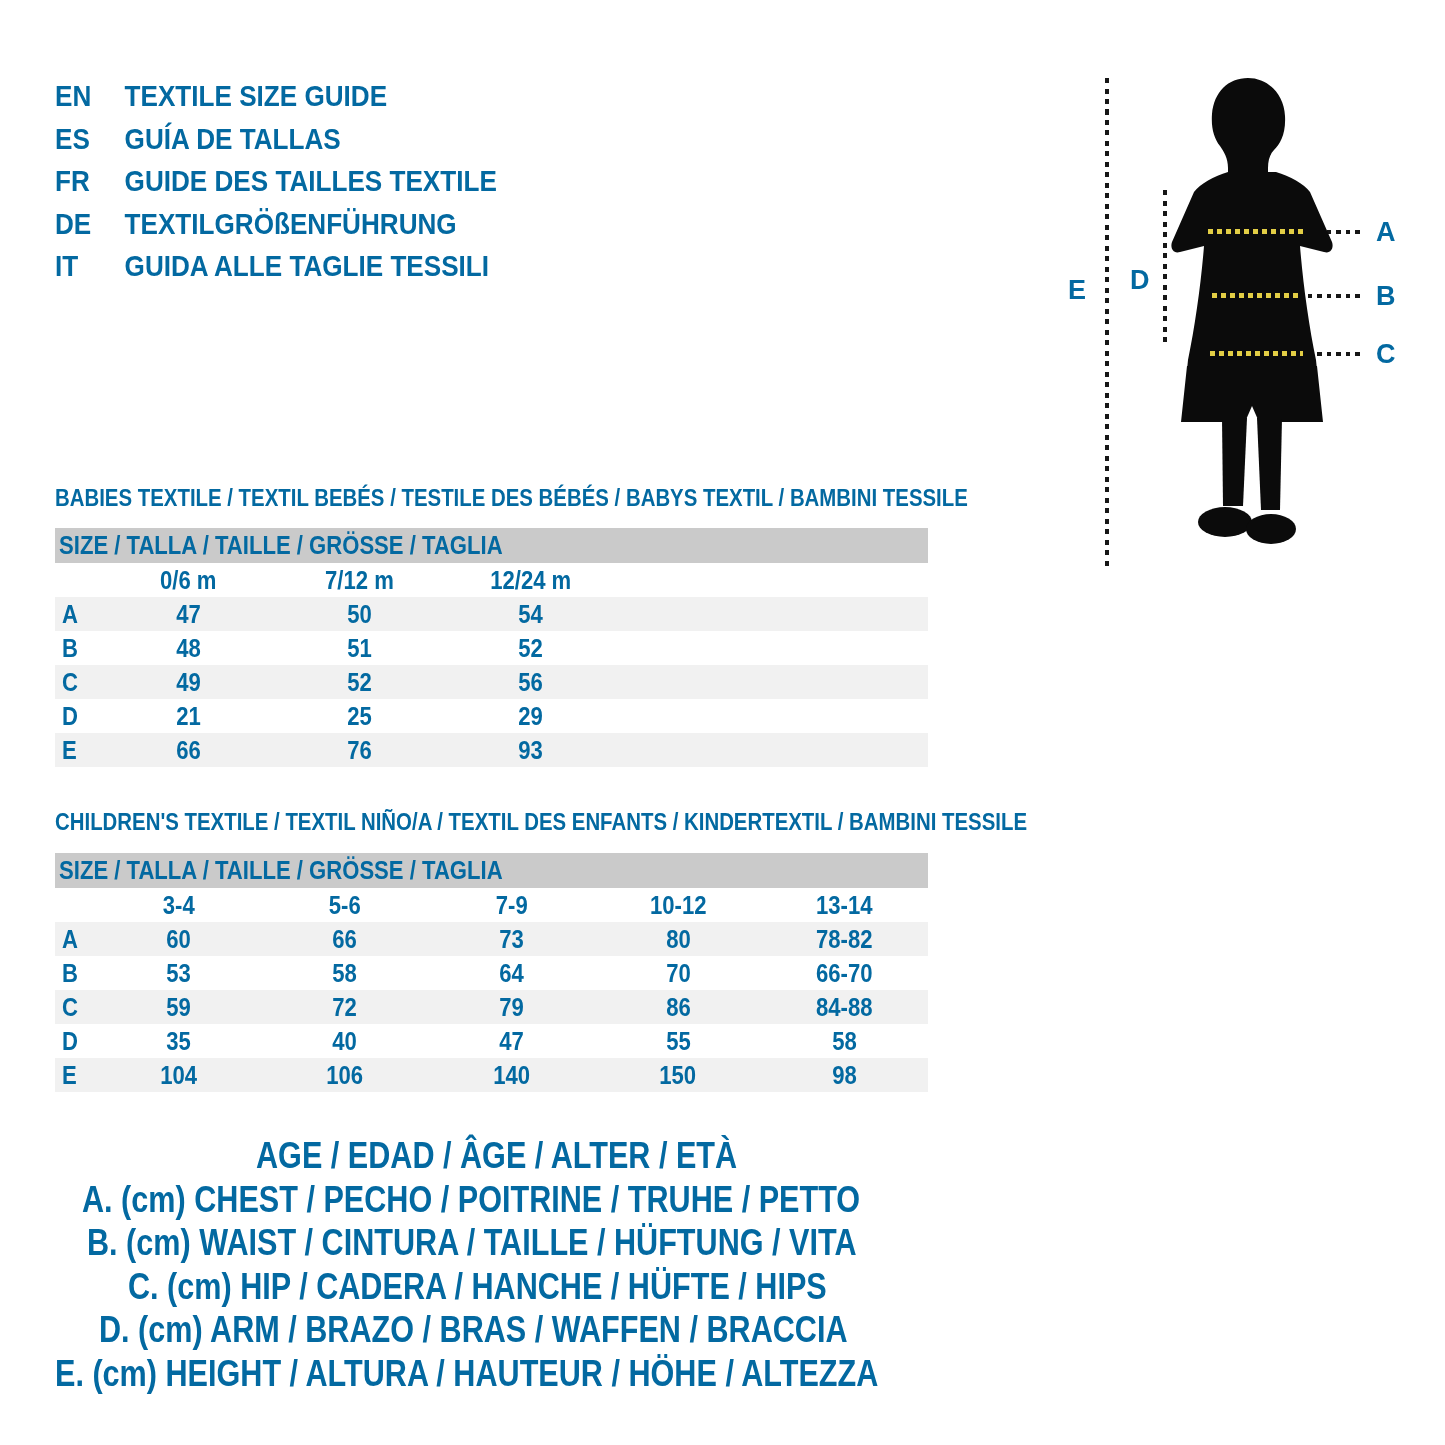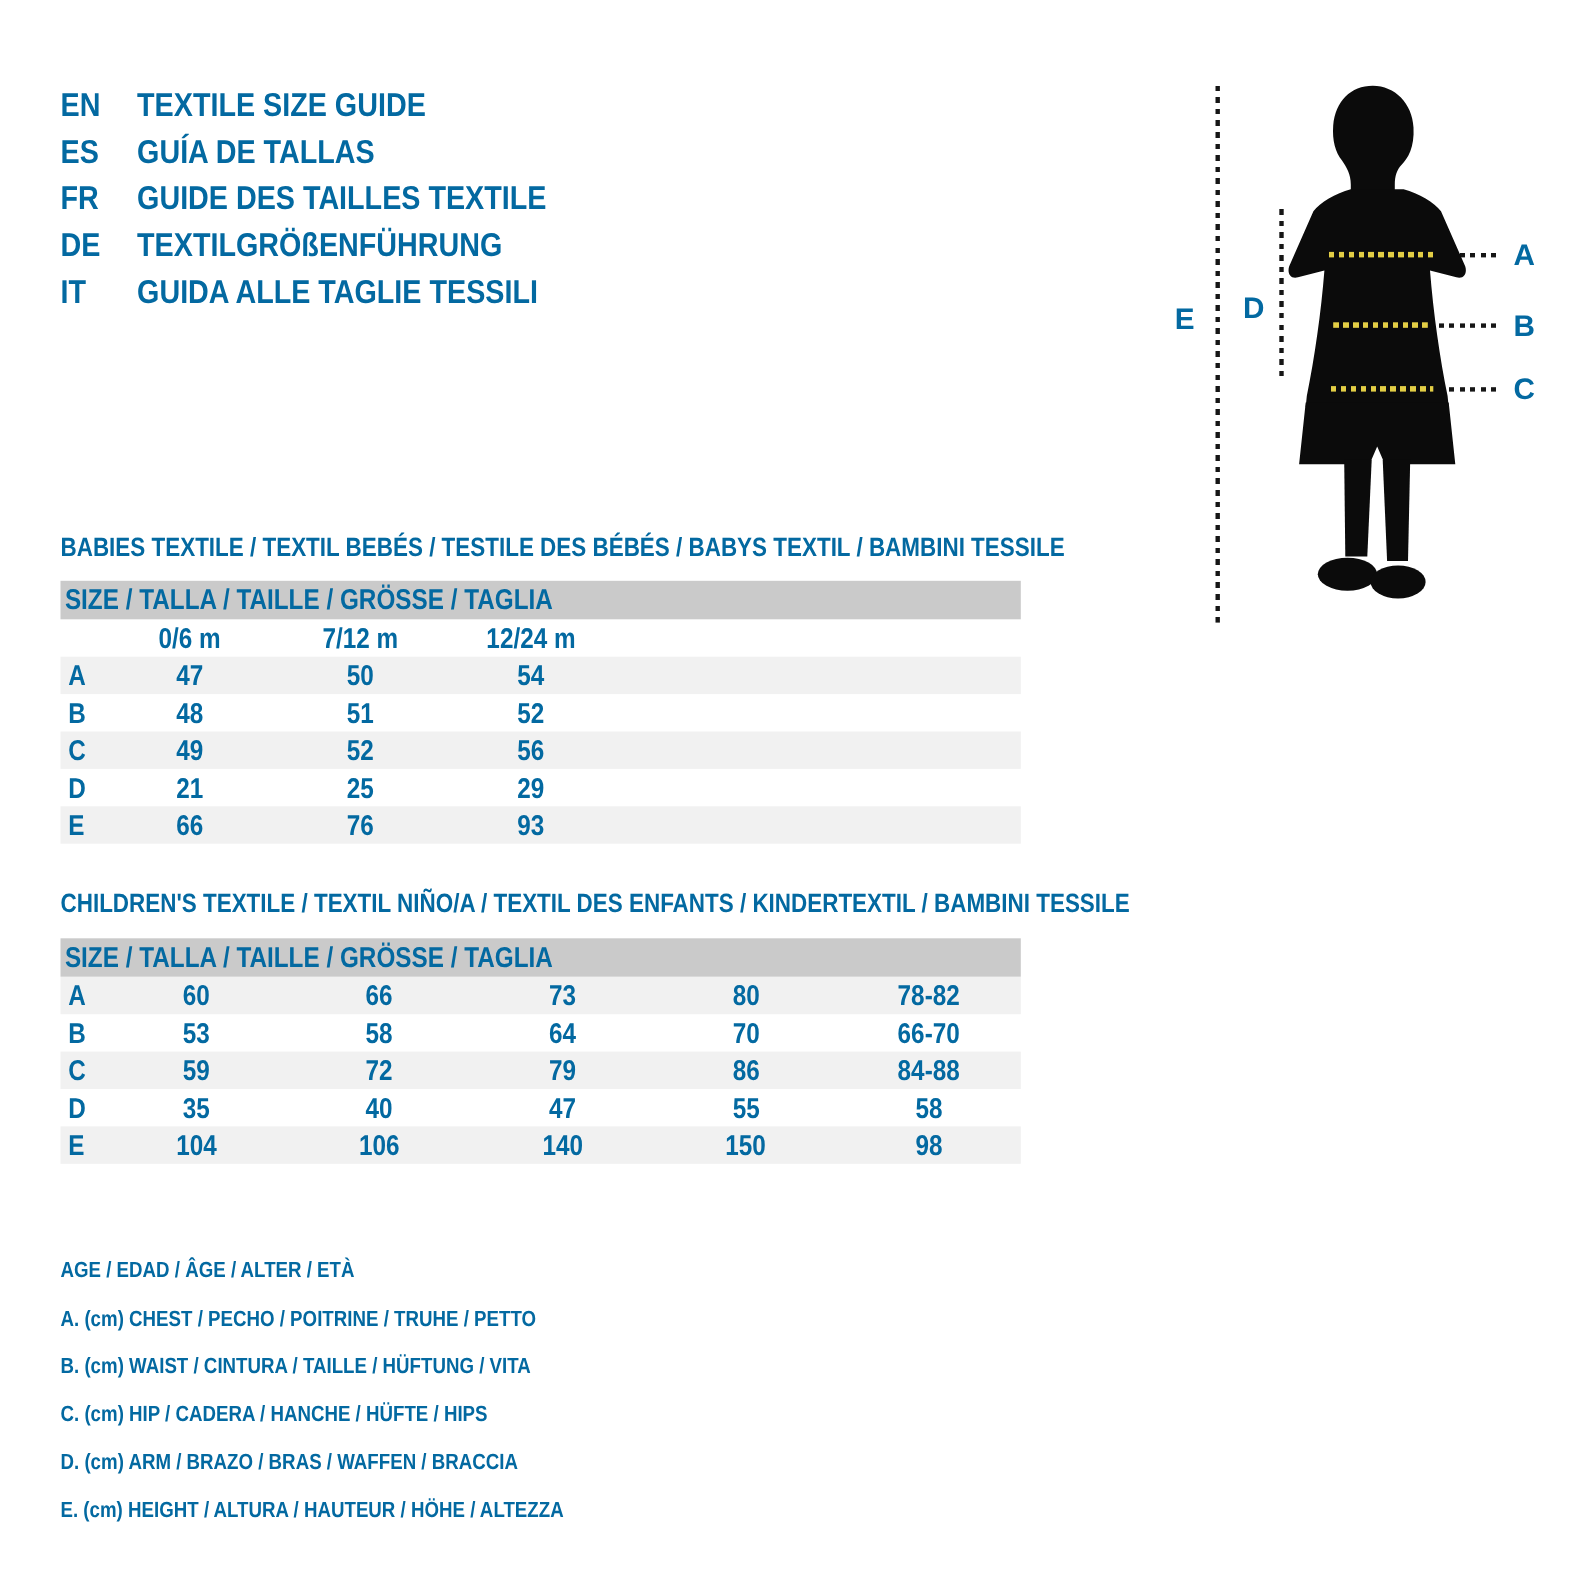--- a/index.html
+++ b/index.html
@@ -28,30 +28,30 @@
   .dim-label{position:absolute;font-size:27px;line-height:30px;}
   .fig-svg{position:absolute;left:1170px;top:76px;width:164px;height:482px;z-index:2;}
 
   
   .section-title{position:absolute;left:55px;font-size:24px;line-height:28px;white-space:nowrap;}
 
   
   .size-table{position:absolute;left:55px;width:873px;}
   .table-bar{height:35px;line-height:35px;background:#cacaca;padding-left:4px;font-size:26px;}
   .grid-row{display:grid;height:34px;line-height:34px;font-size:26px;align-items:center;}
-  .g3{grid-template-columns:40px 155px 155px 155px 1fr;}
+  .g3{grid-template-columns:40px 155px 155px 155px 1fr;gap:16px;}
   .g5{grid-template-columns:40px 166.6px 166.6px 166.6px 166.6px 166.6px;}
   .colhead{height:34px;line-height:34px;}
   .cell{text-align:center;}
   .rowlabel{padding-left:7px;text-align:left;}
   .stripe{background:#f1f1f1;}
 
   
   .legend{position:absolute;left:55px;top:1134px;}
-  .legend-line{height:43.5px;line-height:43.5px;font-size:20px;white-space:nowrap;}
+  .legend-line{height:43.5px;line-height:43.5px;font-size:36px;white-space:nowrap;text-align:center;}
 </style>
 </head>
 <body>
 
 <div class="page">
 
   <div class="lang-block">
     <div class="lang-row">
       <span class="lang-code">EN</span>
       <span>TEXTILE SIZE GUIDE</span>
@@ -161,20 +161,28 @@
   </div>
 
   <div class="section-title" style="top:808px;">
     <span class="t">CHILDREN'S TEXTILE / TEXTIL NIÑO/A / TEXTIL DES ENFANTS / KINDERTEXTIL / BAMBINI TESSILE</span>
   </div>
 
   <div class="size-table" style="top:853px;">
     <div class="table-bar">
       <span class="t">SIZE / TALLA / TAILLE / GRÖSSE / TAGLIA</span>
     </div>
+    <div class="grid-row g5 colhead">
+      <div class="cell"></div>
+      <div class="cell"><span class="tc">3-4</span></div>
+      <div class="cell"><span class="tc">5-6</span></div>
+      <div class="cell"><span class="tc">7-9</span></div>
+      <div class="cell"><span class="tc">10-12</span></div>
+      <div class="cell"><span class="tc">13-14</span></div>
+    </div>
     <div class="grid-row g5 stripe">
       <div class="rowlabel"><span class="t">A</span></div>
       <div class="cell"><span class="tc">60</span></div>
       <div class="cell"><span class="tc">66</span></div>
       <div class="cell"><span class="tc">73</span></div>
       <div class="cell"><span class="tc">80</span></div>
       <div class="cell"><span class="tc">78-82</span></div>
     </div>
     <div class="grid-row g5">
       <div class="rowlabel"><span class="t">B</span></div>

